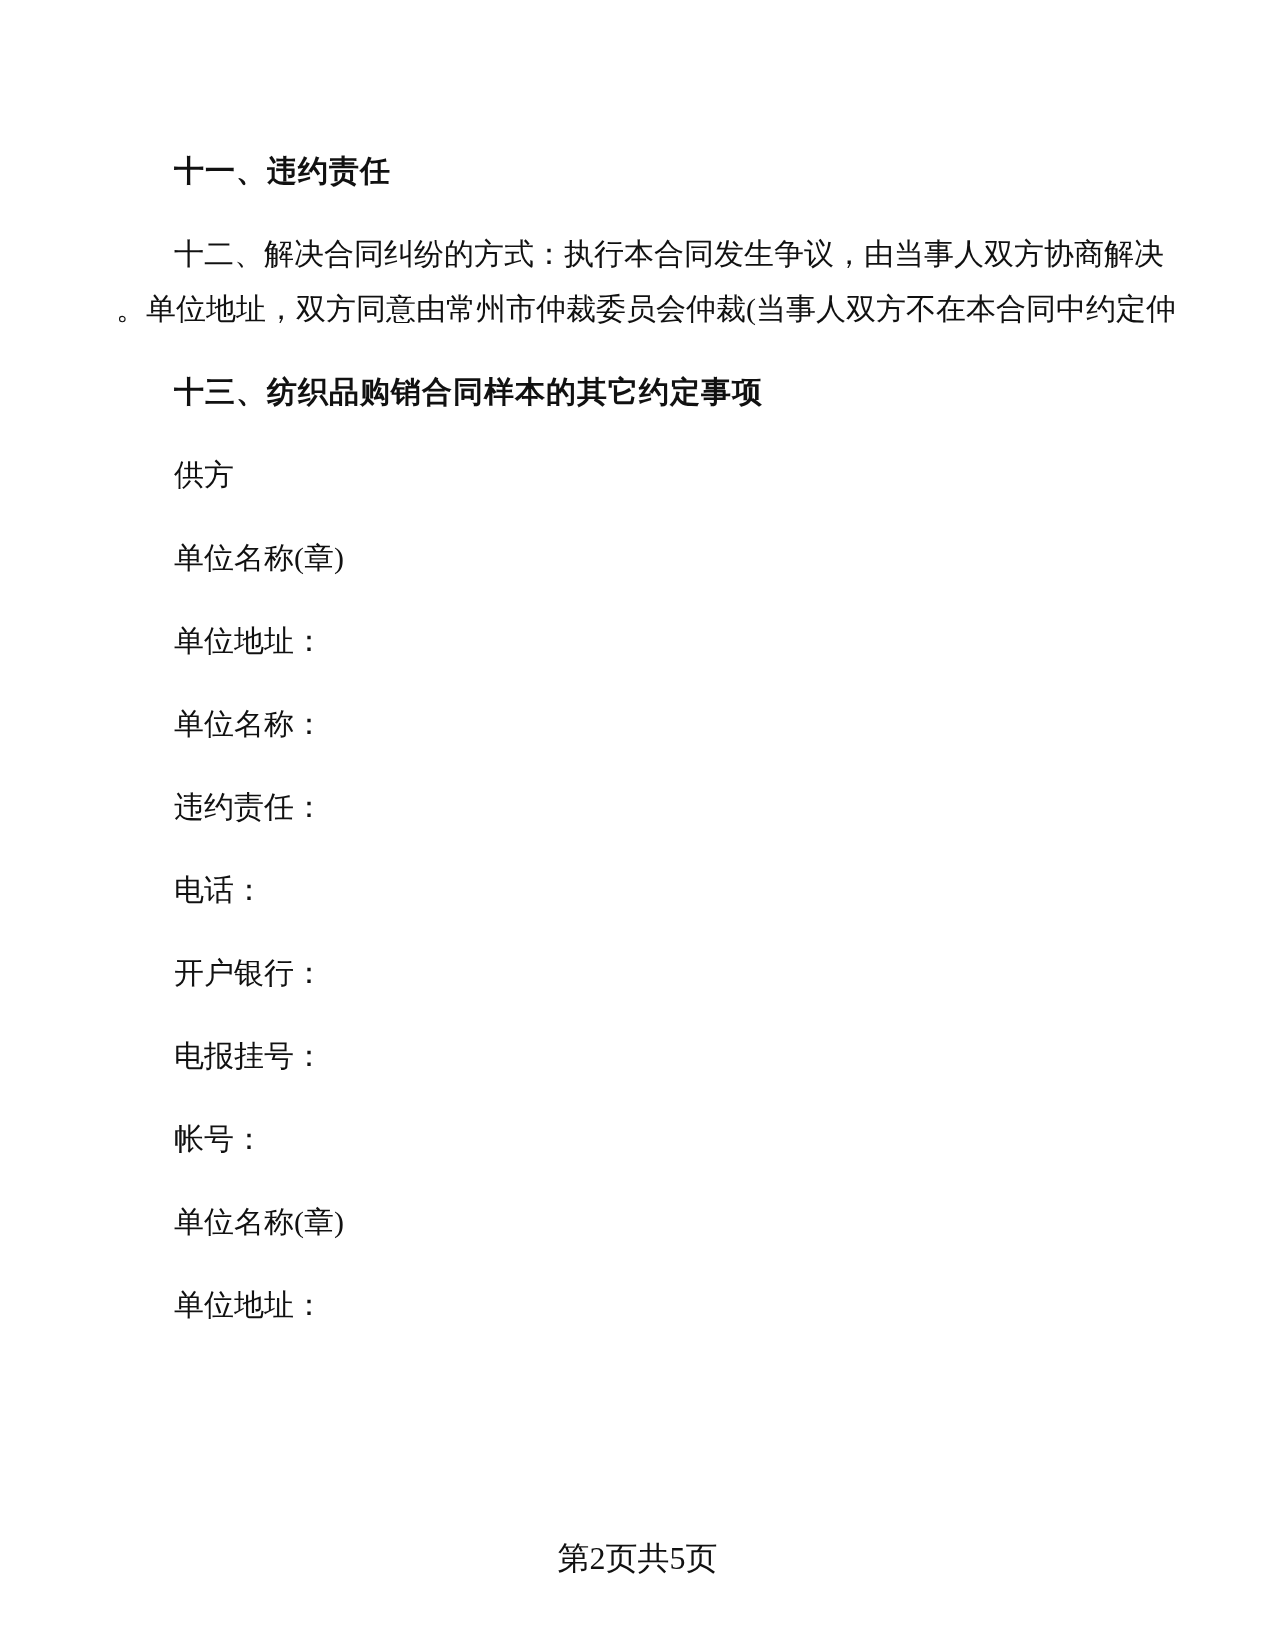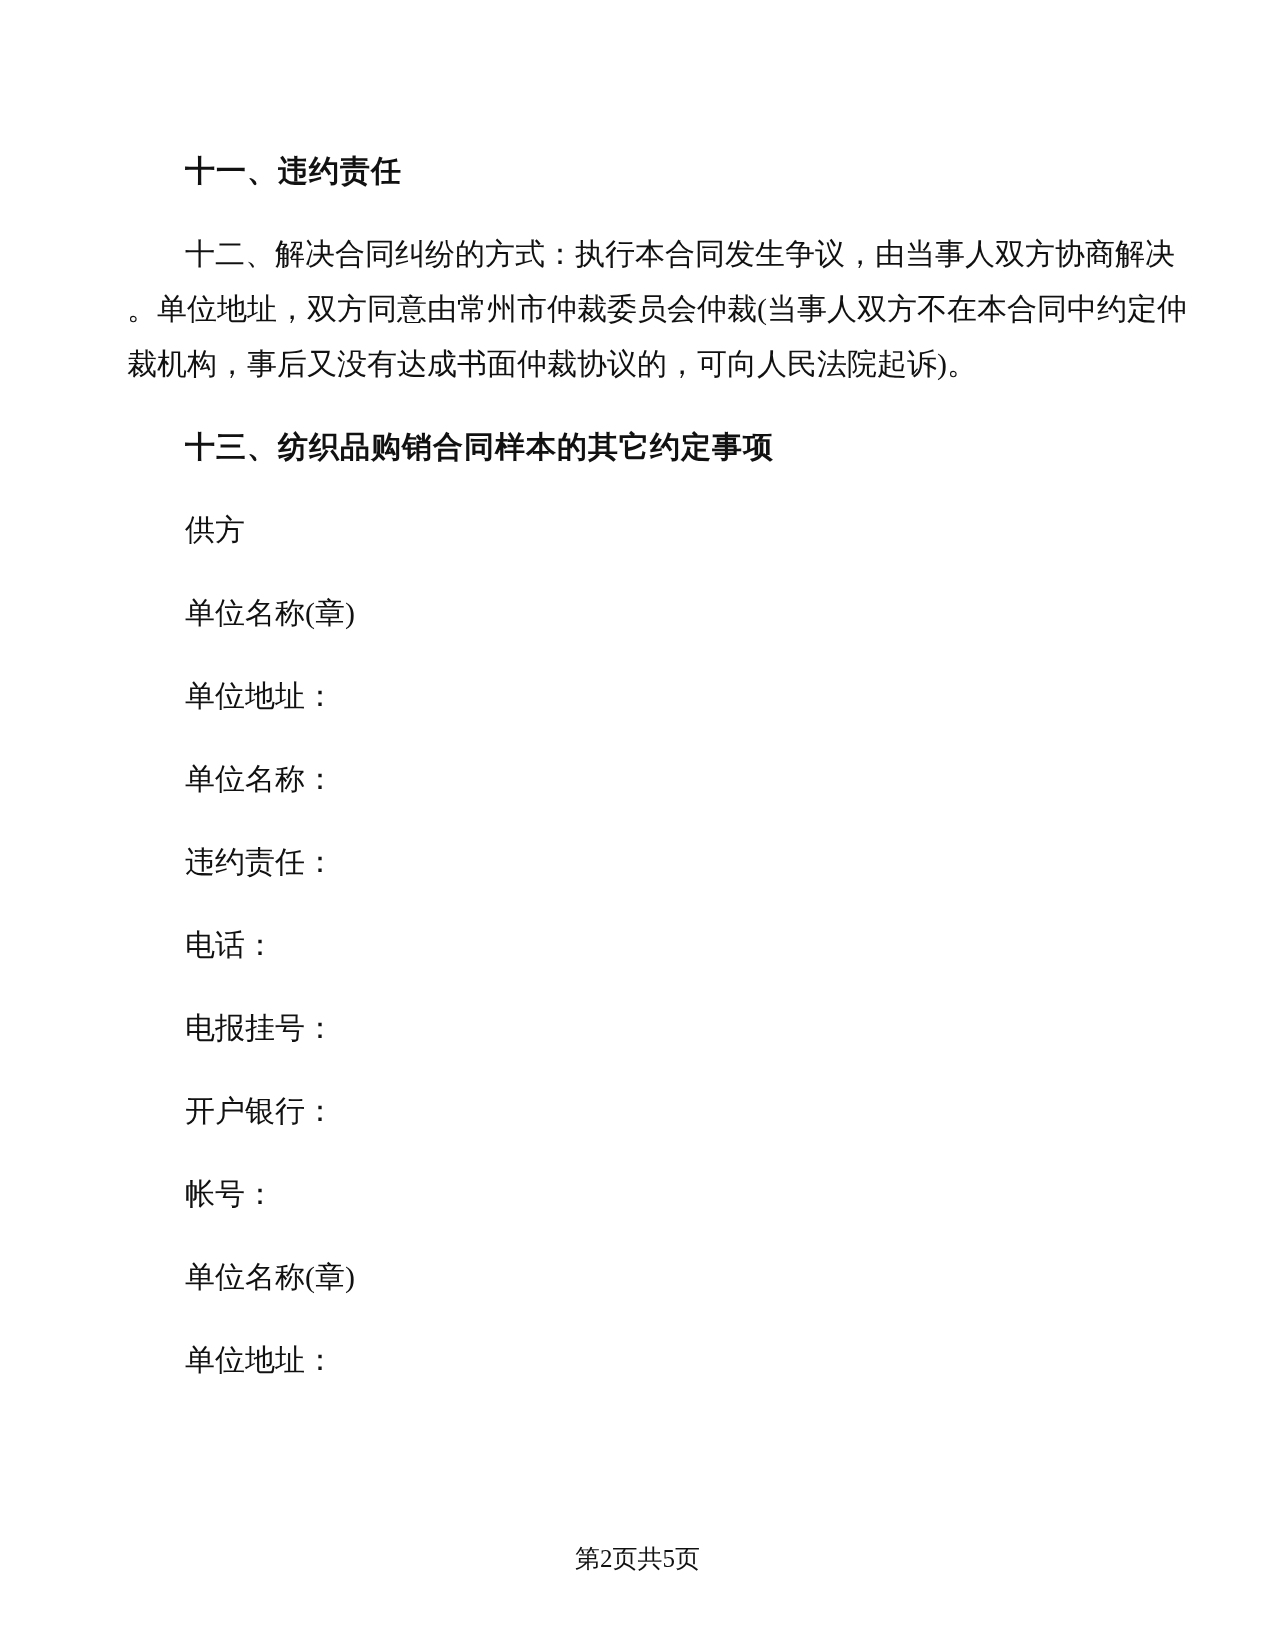--- a/index.html
+++ b/index.html
@@ -17,21 +17,21 @@
     color: #111111;
     overflow: hidden;
   }
   .content {
     position: absolute;
     left: 112px;
     top: 143px;
     width: 1045px;
   }
   .para {
-    margin: 0 0 28px 15px;
+    margin: 0 0 28px 4px;
     font-size: 30px;
     line-height: 55px;
     text-indent: 58px;
     white-space: nowrap;
   }
   .para.heading {
     font-weight: bold;
     letter-spacing: 1px;
   }
   .para.multiline {
@@ -43,56 +43,55 @@
   }
   .para.multiline .line.first {
     text-indent: 58px;
   }
   .footer {
     position: absolute;
     left: 0;
     right: 0;
     top: 1531px;
     text-align: center;
-    font-size: 25px;
+    font-size: 32px;
     line-height: 55px;
     color: #111111;
   }
 </style>
 </head>
 <body>
 
 <div class="page">
   <div class="content">
 
     <p class="para heading">十一、违约责任</p>
 
     <div class="para multiline">
       <div class="line first">十二、解决合同纠纷的方式：执行本合同发生争议，由当事人双方协商解决</div>
       <div class="line">。单位地址，双方同意由常州市仲裁委员会仲裁(当事人双方不在本合同中约定仲</div>
-      <div class="line">裁机构，事后又没有达成书面仲裁协议的，可向人民法院起诉)。</div>
     </div>
 
     <p class="para heading">十三、纺织品购销合同样本的其它约定事项</p>
 
     <p class="para">供方</p>
 
     <p class="para">单位名称(章)</p>
 
     <p class="para">单位地址：</p>
 
     <p class="para">单位名称：</p>
 
     <p class="para">违约责任：</p>
 
     <p class="para">电话：</p>
 
+    <p class="para">开户银行：</p>
+
     <p class="para">电报挂号：</p>
-
-    <p class="para">开户银行：</p>
 
     <p class="para">帐号：</p>
 
 
     <p class="para">单位名称(章)</p>
 
     <p class="para">单位地址：</p>
 
   </div>
 

